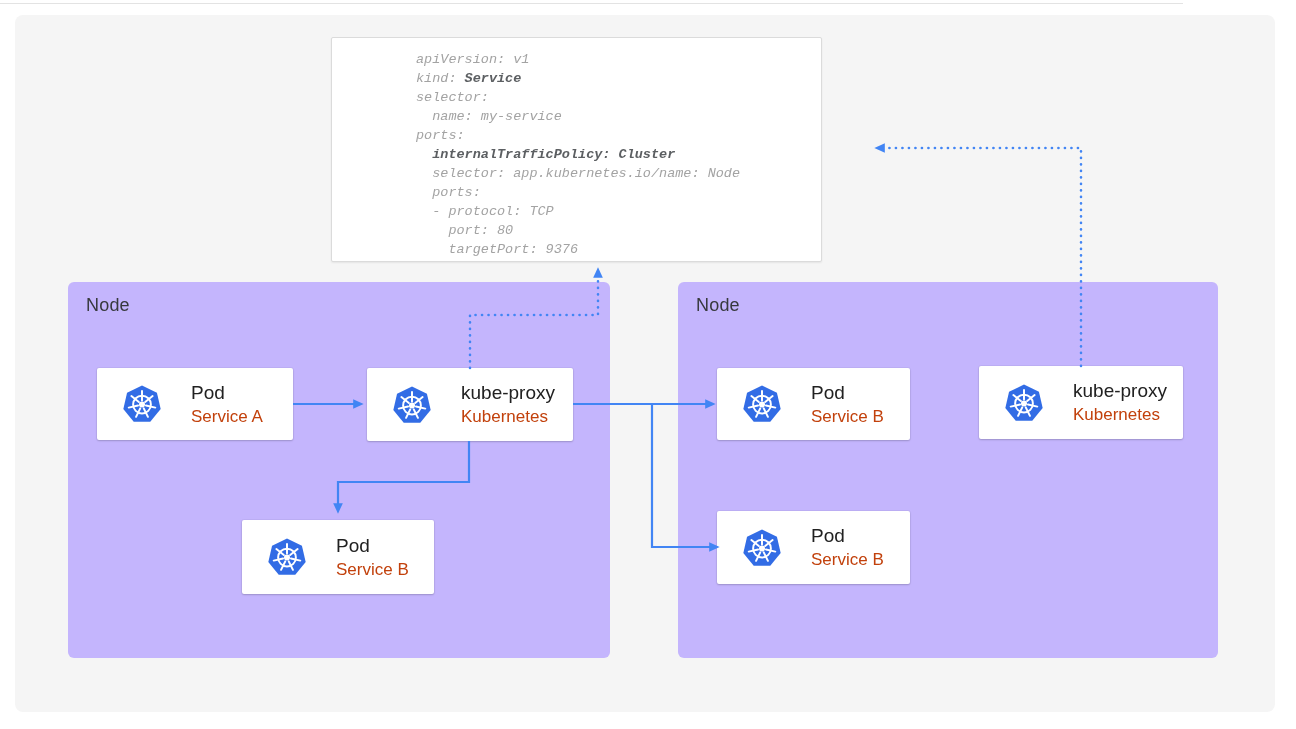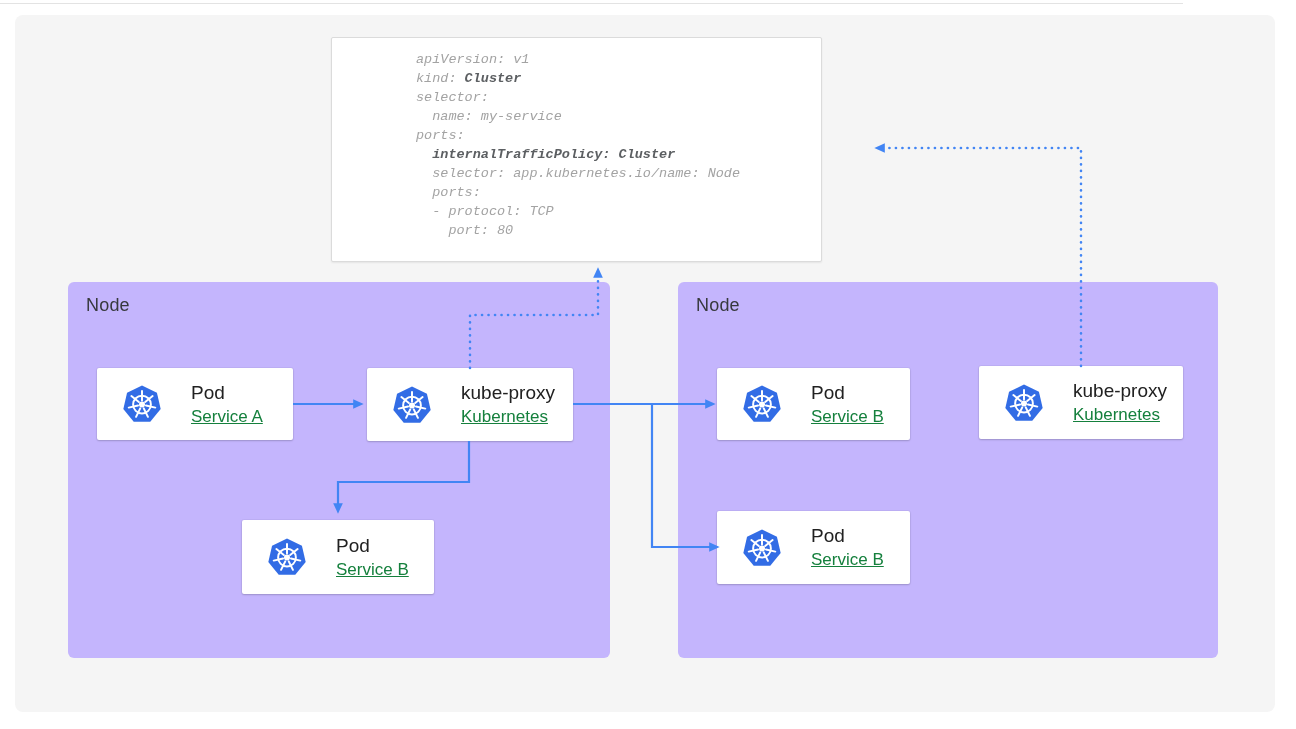--- a/index.html
+++ b/index.html
@@ -41,21 +41,21 @@
   .yaml-line .bold { font-weight:bold; color:#5c5f62; }
   .card {
     position:absolute; background:#ffffff; border-radius:2px;
     box-shadow:0 1px 2px rgba(0,0,0,.18), 0 0 0 1px rgba(0,0,0,.03);
     display:flex; align-items:center; box-sizing:border-box; padding-left:24px;
   }
   .icon-slot { width:42px; height:42px; flex:0 0 42px; }
   .icon-slot svg { width:42px; height:42px; display:block; }
   .texts { margin-left:28px; }
   .title { font-size:19px; color:#212121; }
-  .subtitle { font-size:17px; color:#15803d; margin-top:3px;text-decoration:underline; }
+  .subtitle { font-size:17px; color:#c2410c; margin-top:3px; }
   #card-pod-a      { left:82px;  top:353px; width:196px; height:72px; }
   #card-kp-left    { left:352px; top:353px; width:206px; height:73px; }
   #card-pod-b-left { left:227px; top:505px; width:192px; height:74px; }
   #card-pod-b-rt   { left:702px; top:353px; width:193px; height:72px; }
   #card-pod-b-rb   { left:702px; top:496px; width:193px; height:73px; }
   #card-kp-right   { left:964px; top:351px; width:204px; height:73px; }
   svg.arrows {
     position:absolute; left:0; top:0; width:1260px; height:697px;
     pointer-events:none;
   }
@@ -78,29 +78,30 @@
     <div class="node-label">Node</div>
   </div>
 
   <div class="node node-right">
     <div class="node-label">Node</div>
   </div>
 
   <div class="yaml-card">
     <div class="yaml-code">
         <div class="yaml-line"><span>apiVersion: v1</span></div>
-        <div class="yaml-line"><span>kind: </span><span class="bold">Cluster</span></div>
+        <div class="yaml-line"><span>kind: </span><span class="bold">Service</span></div>
         <div class="yaml-line"><span>selector:</span></div>
         <div class="yaml-line"><span>  name: my-service</span></div>
         <div class="yaml-line"><span>ports:</span></div>
         <div class="yaml-line"><span>  </span><span class="bold">internalTrafficPolicy: Cluster</span></div>
         <div class="yaml-line"><span>  selector: app.kubernetes.io/name: Node</span></div>
         <div class="yaml-line"><span>  ports:</span></div>
         <div class="yaml-line"><span>  - protocol: TCP</span></div>
         <div class="yaml-line"><span>    port: 80</span></div>
+        <div class="yaml-line"><span>    targetPort: 9376</span></div>
       </div>
   </div>
 
   <div class="card" id="card-pod-a">
     <span class="icon-slot">
   <svg viewBox="0 0 36 36" xmlns="http://www.w3.org/2000/svg" aria-hidden="true">
     <polygon points="18,2.2 30.8,8.4 34,22.2 25.1,33.3 10.9,33.3 2,22.2 5.2,8.4" fill="#326ce5"></polygon>
     <circle cx="18" cy="18.5" r="7.6" fill="none" stroke="#ffffff" stroke-width="1.7"></circle>
     <circle cx="18" cy="18.5" r="2.6" fill="#ffffff"></circle>
     <g stroke="#ffffff" stroke-width="1.7" stroke-linecap="round">

